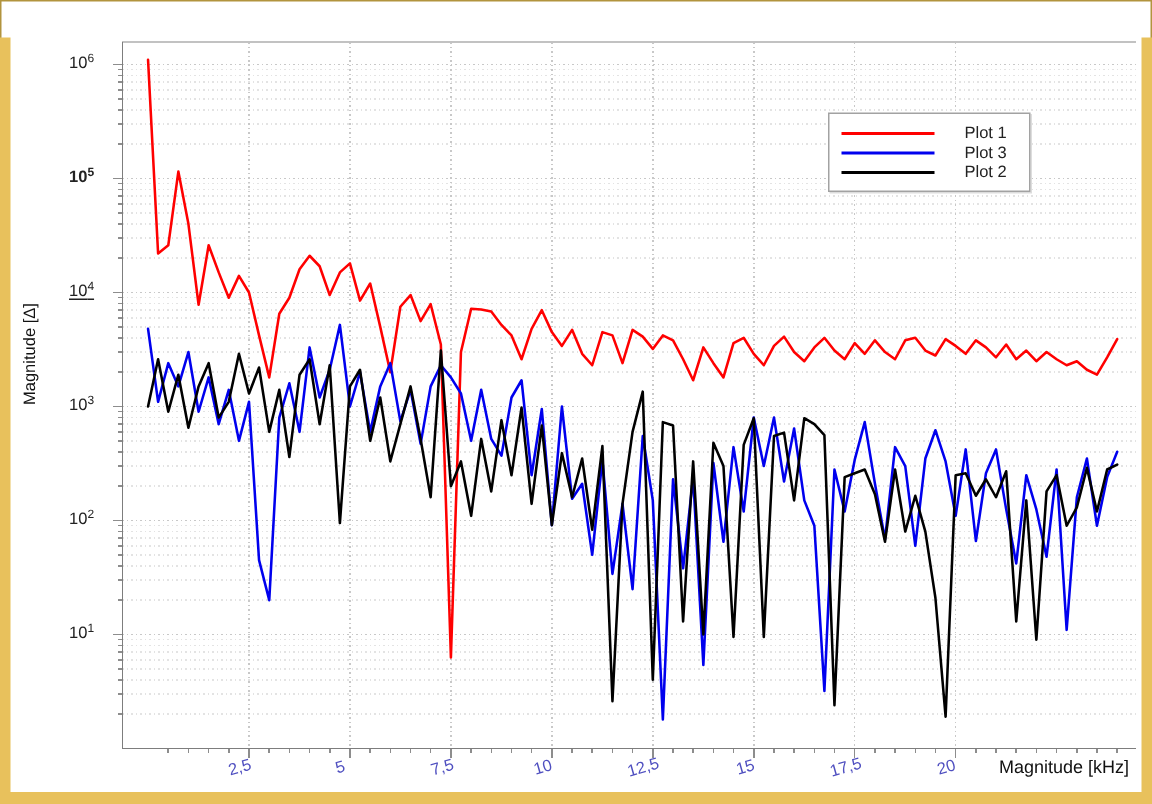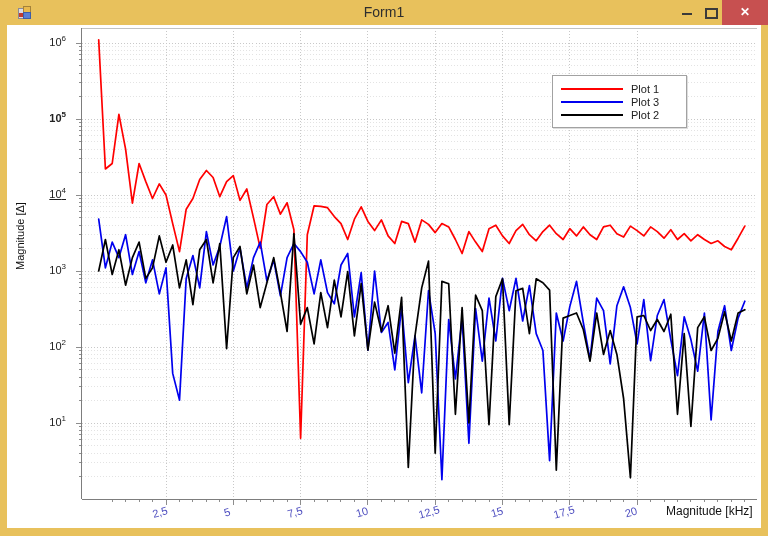--- a/index.html
+++ b/index.html
@@ -26,56 +26,40 @@
   .btn-close{left:722px;width:46px;background:#c75050;text-align:center;line-height:25px;
              color:#ffffff;font-size:12px;font-weight:bold;}
   
   #plot-svg{position:absolute;left:0;top:0;}
   .grid-minor{stroke:#e3e3e3;stroke-width:1;stroke-dasharray:1 2;shape-rendering:crispEdges;}
   .grid-major{stroke:#c8c8c8;stroke-width:1;stroke-dasharray:1 2;shape-rendering:crispEdges;}
   .tickline{stroke:#8d8d8d;stroke-width:1;shape-rendering:crispEdges;}
   .axisline{stroke:#7d7d7d;stroke-width:1;shape-rendering:crispEdges;}
   .frameline{stroke:#c2c2c2;stroke-width:1;shape-rendering:crispEdges;}
   .series-line{fill:none;stroke-width:1.7;stroke-linejoin:round;stroke-linecap:round;}
-  .ylab{position:absolute;left:28px;width:38px;text-align:right;font-size:11px;color:#222;}
+  .ylab{position:absolute;left:46px;width:38px;font-size:11px;color:#222;}
   .ylab sup{font-size:8px;}
   .xlab{position:absolute;width:36px;text-align:center;font-size:11px;
         transform:rotate(-16deg);}
   .axis-title-x{position:absolute;left:666px;top:504px;font-size:12px;color:#111;}
   .axis-title-y{position:absolute;left:14px;top:270px;font-size:11px;color:#111;
                 transform:rotate(-90deg);transform-origin:left top;white-space:nowrap;}
   
   .legend{position:absolute;left:552px;top:75px;width:135px;height:53px;background:#ffffff;
           border:1px solid #a2a2a2;box-shadow:1px 1px 0 #dddddd;box-sizing:border-box;
           display:flex;flex-direction:column;justify-content:center;gap:1px;}
   .legend-row{display:flex;align-items:center;height:12px;}
   .legend-line{display:inline-block;width:62px;height:2px;margin-left:8px;}
-  .legend-label{margin-left:8px;font-size:11px;color:#222;}
+  .legend-label{margin-left:20px;font-size:11px;color:#222;}
 </style>
 </head>
 <body>
 
 <div id="window">
 
-  <div class="titlebar">
-    <div class="app-icon">
-      <div class="w1"></div>
-        <div class="w2"></div>
-        <div class="w3"></div>
-        <div class="w4"></div>
-    </div>
-    <div class="title-text">Form1</div>
-    <div class="tb-btn btn-min">
-      <div class="glyph"></div>
-    </div>
-    <div class="tb-btn btn-max">
-      <div class="glyph"></div>
-    </div>
-    <div class="tb-btn btn-close">✕</div>
-  </div>
 
   <div class="win-border b-left"></div>
   <div class="win-border b-right"></div>
   <div class="win-border b-bottom"></div>
 
   <div>
     <svg id="plot-svg" width="768" height="536">
         <line x1="81.5" y1="476.1217203295374" x2="757" y2="476.1217203295374" class="grid-minor"></line>
         <line x1="78.5" y1="476.1217203295374" x2="81.5" y2="476.1217203295374" class="tickline"></line>
         <line x1="81.5" y1="462.73878464130564" x2="757" y2="462.73878464130564" class="grid-minor"></line>

